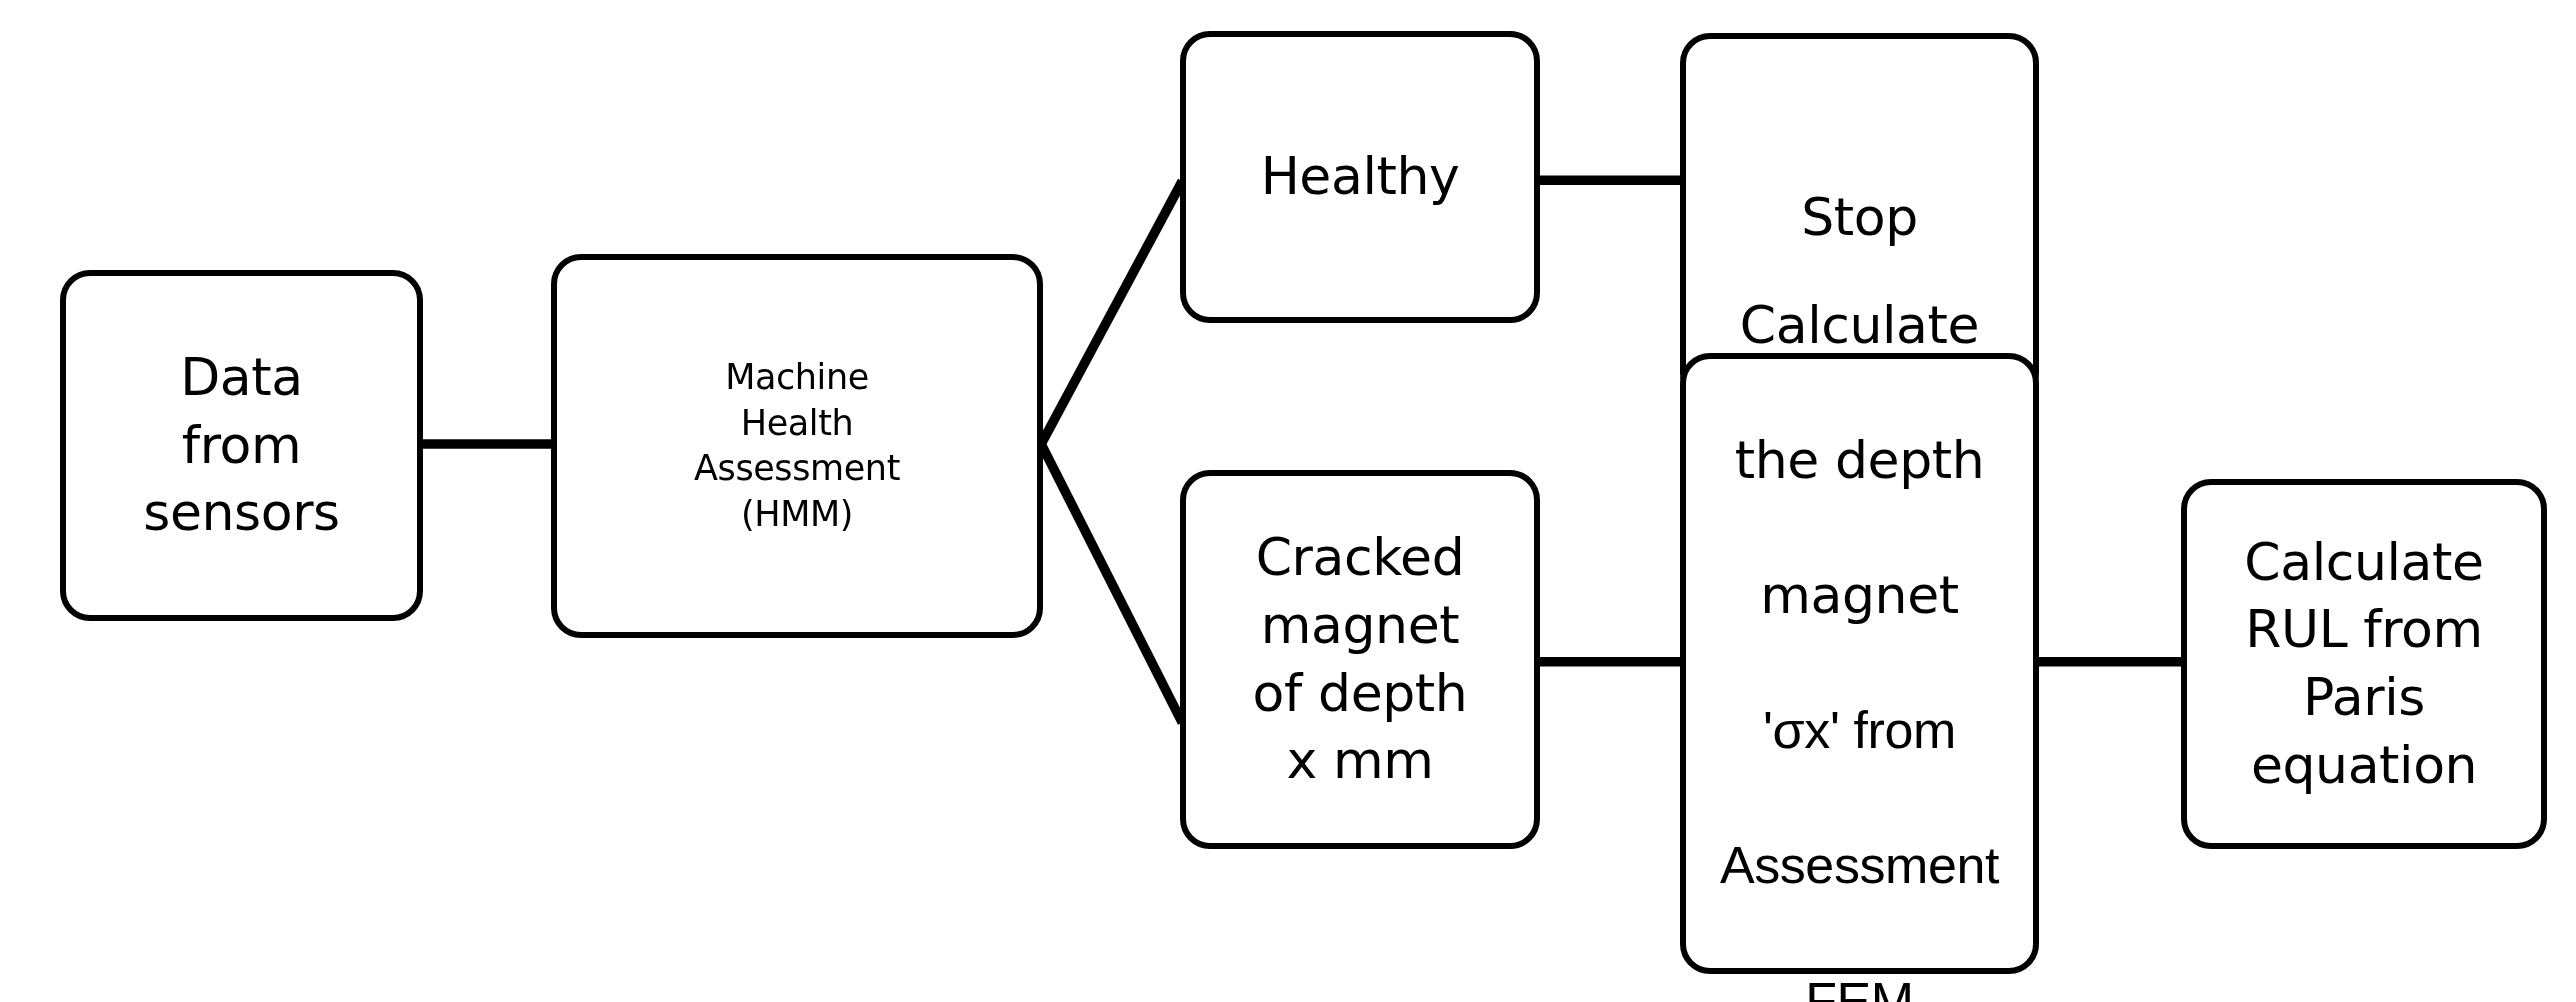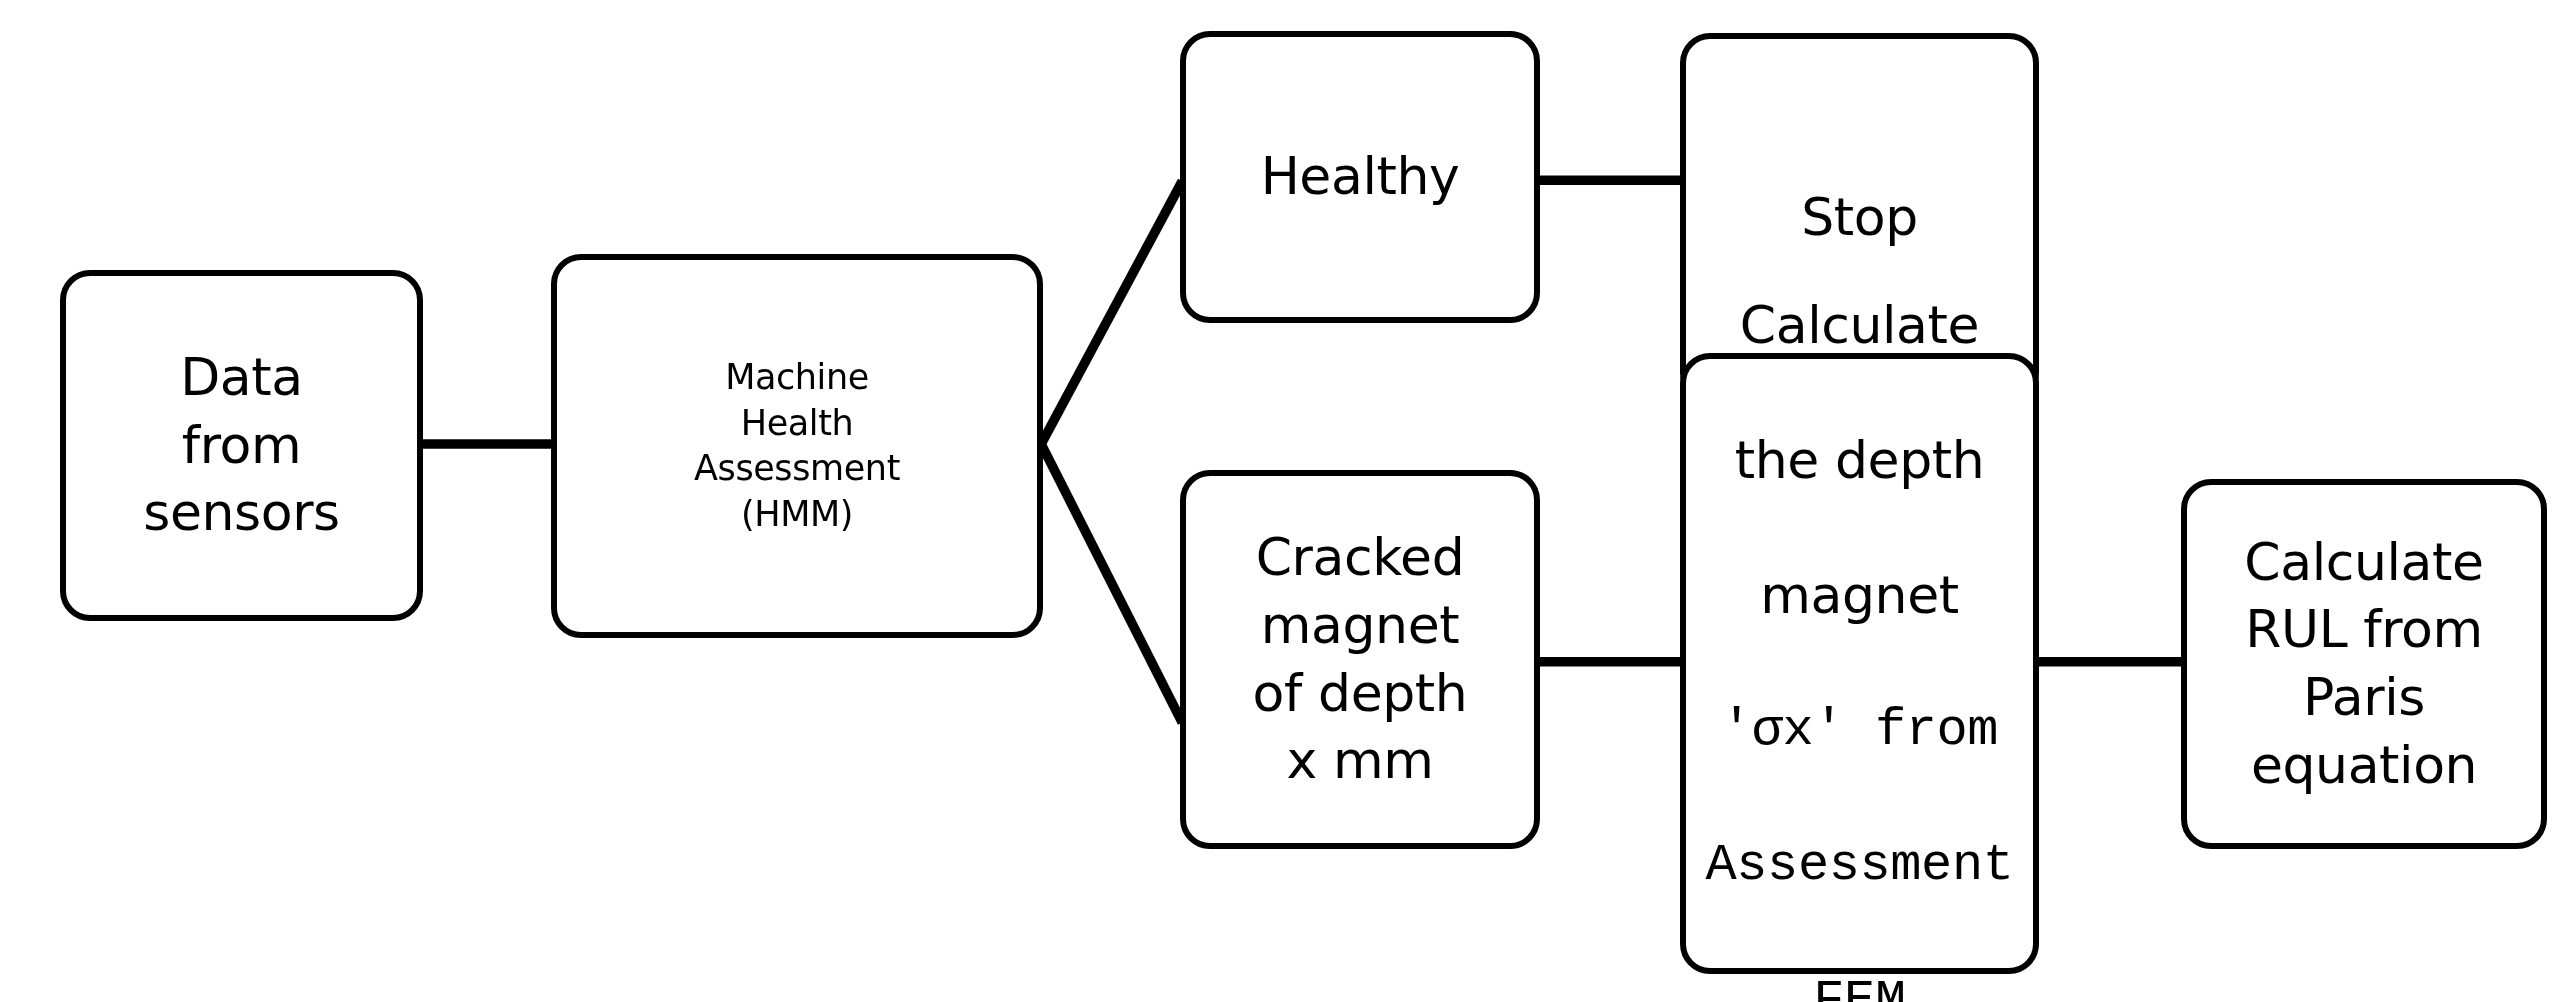--- a/index.html
+++ b/index.html
@@ -38,21 +38,21 @@
   }
   .node-label {
     display: block;
     width: 100%;
     line-height: 1.30;
     white-space: pre-line;
     letter-spacing: -0.4px;
   }
   
   .f-sans  { font-family: "DejaVu Sans", sans-serif; }
-  .f-serif { font-family: Liberation Mono, monospace; }
+  .f-serif { font-family: Liberation Sans, sans-serif; }
 
   
   #node-data .node-label        { font-size: 52px; }
   #node-hmm .node-label         { font-size: 35px; }
   #node-healthy .node-label     { font-size: 52px; }
   #node-stop .node-label        { font-size: 52px; }
   #node-cracked .node-label     { font-size: 52px; }
   #node-stress .node-label      { font-size: 52px; }
   #node-rul .node-label         { font-size: 52px; }
 

